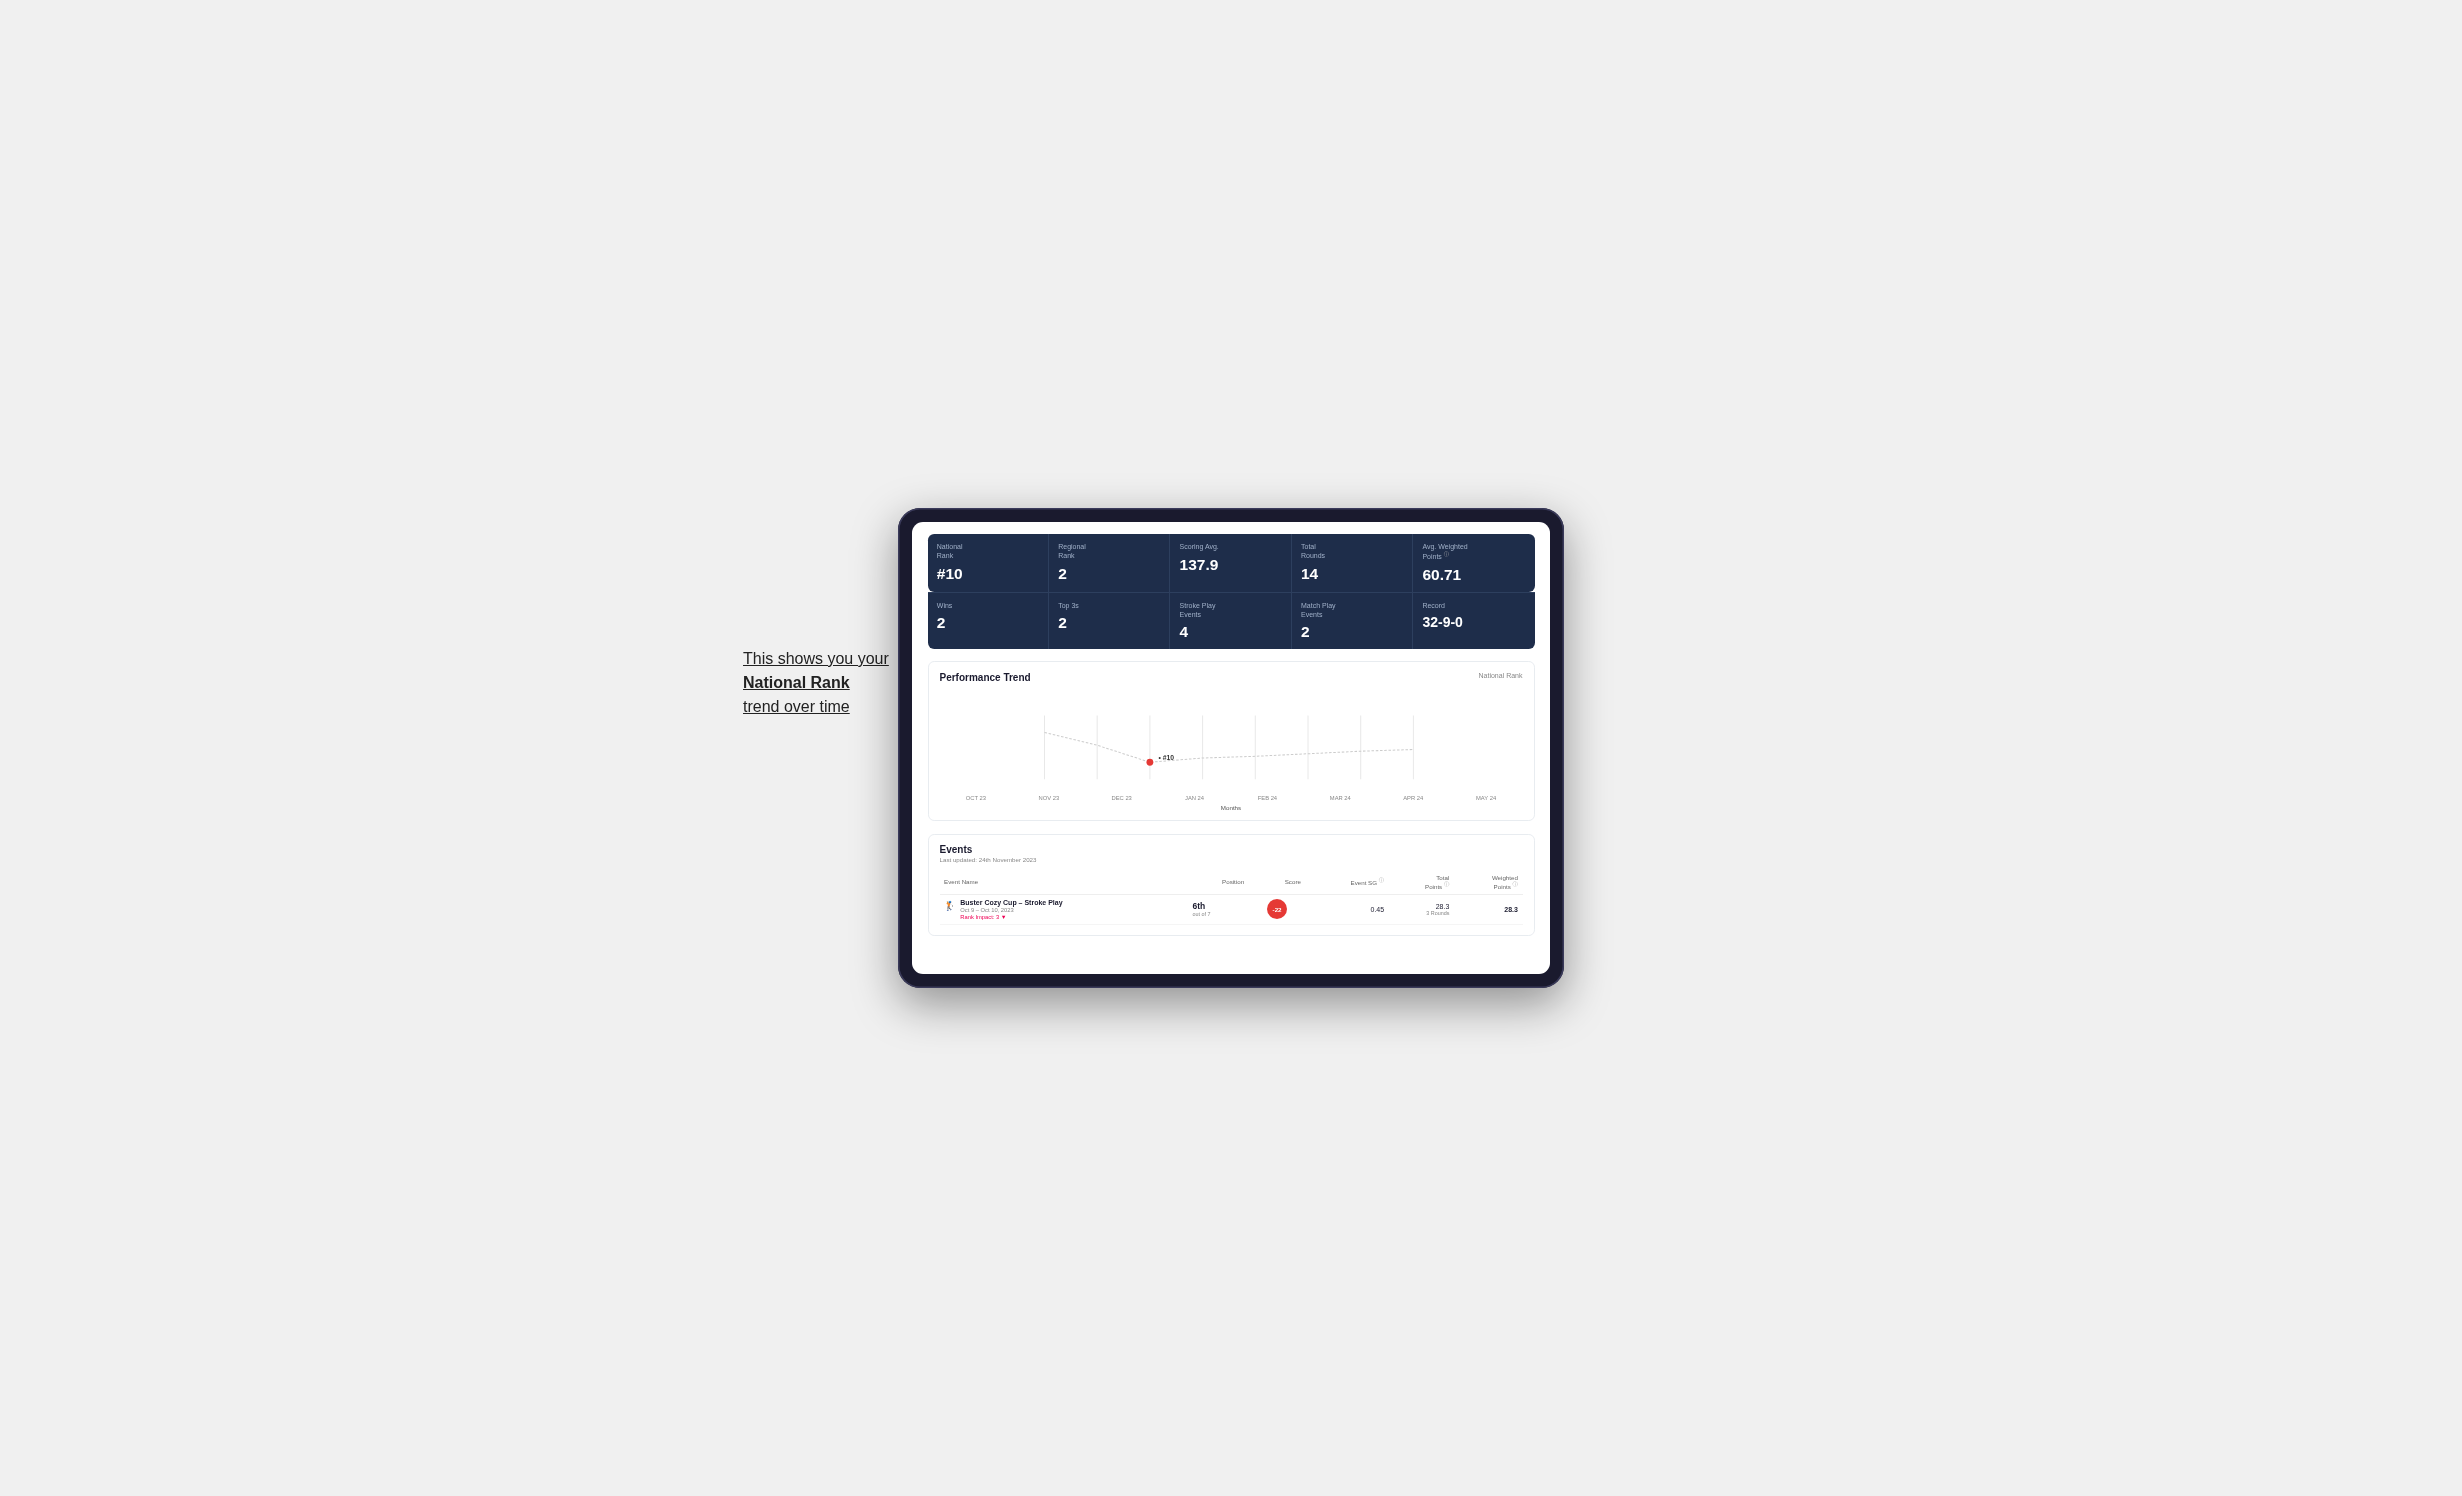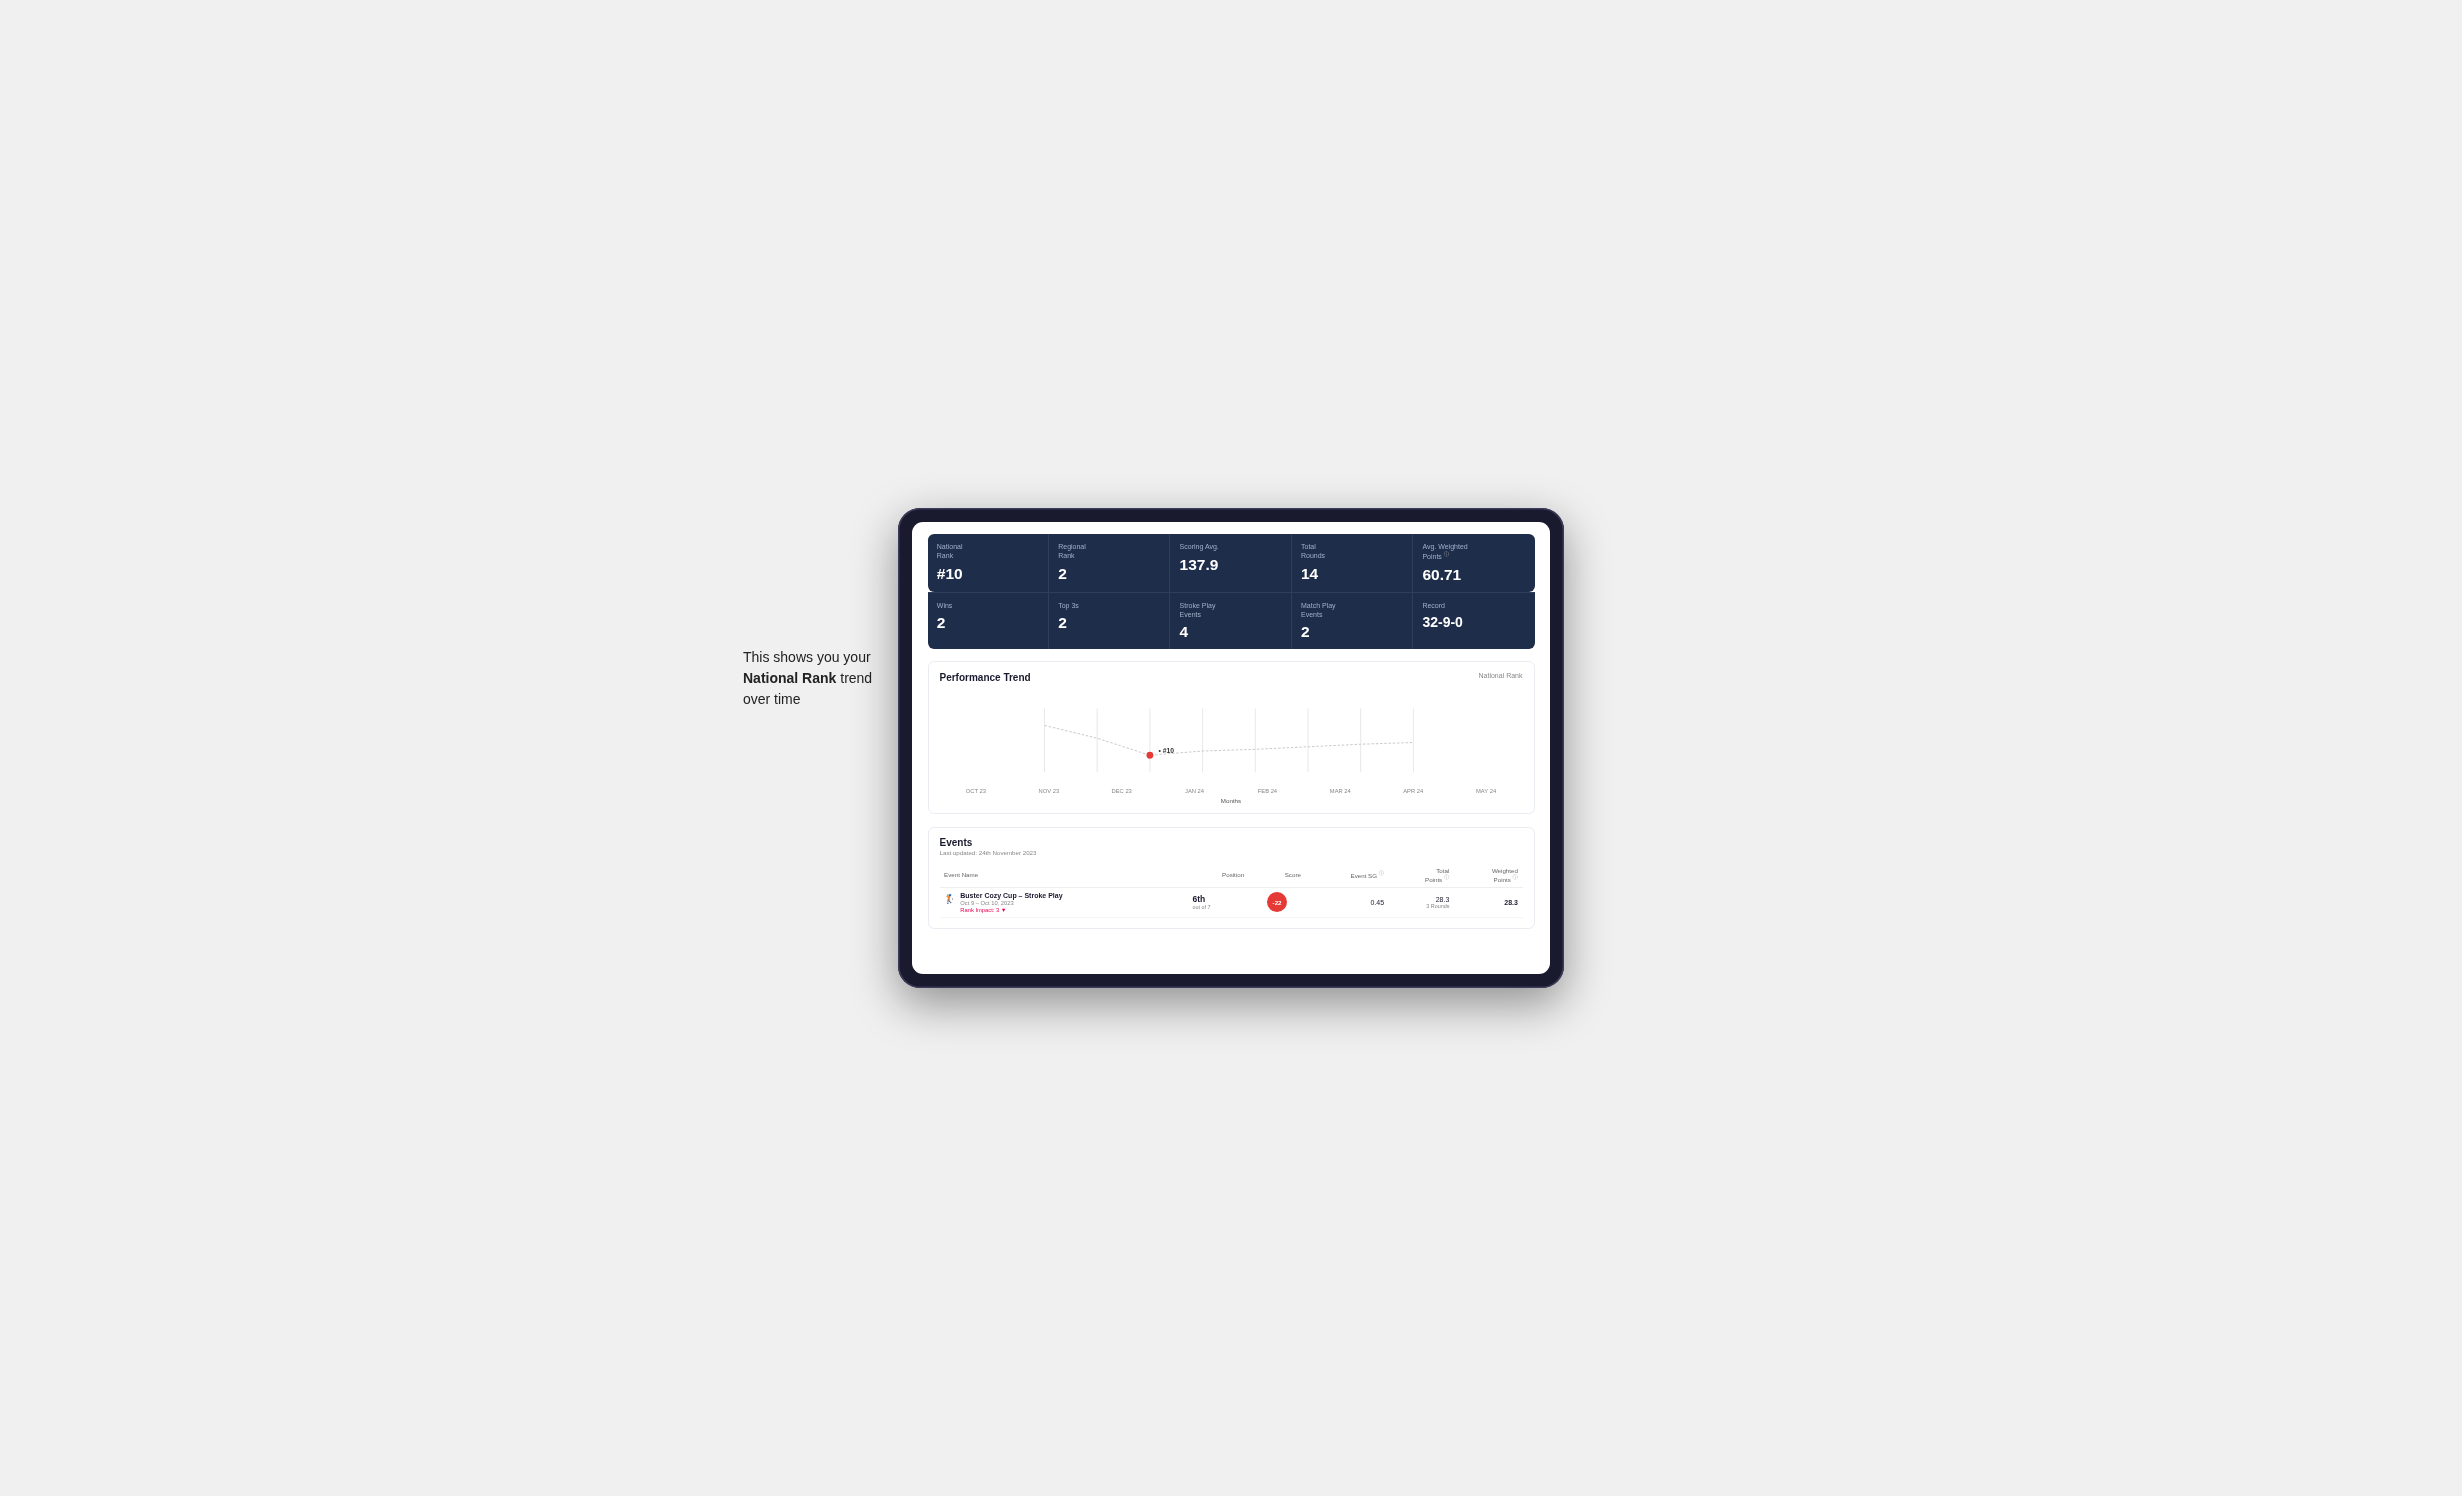--- a/index.html
+++ b/index.html
@@ -77,21 +77,21 @@
       color: #fff;
     }
 
     .stat-value.large { font-size: 14px; }
 
     
     .section-title {
       font-size: 10px;
       font-weight: 700;
       color: #1a1a2e;
-      margin-bottom: 11px;
+      margin-bottom: 18px;
     }
 
     .trend-section {
       border: 0.8px solid #e8ecf0;
       border-radius: 6.2px;
       padding: 9.3px 11px;
       margin-bottom: 12.4px;
     }
 
     .trend-header {
@@ -243,23 +243,24 @@
 
     
     .annotation-wrapper {
       position: absolute;
       left: -155px;
       top: 139px;
       width: 147px;
     }
 
     .annotation-text {
-      font-size: 14px;
+      font-size: 16px;
       color: #222;
       line-height: 1.5;
+      text-decoration: underline;
     }
 
     .annotation-text strong {
       font-weight: 800;
     }
 
     .arrow-line {
       position: absolute;
       top: 22px;
       right: -15.5px;

